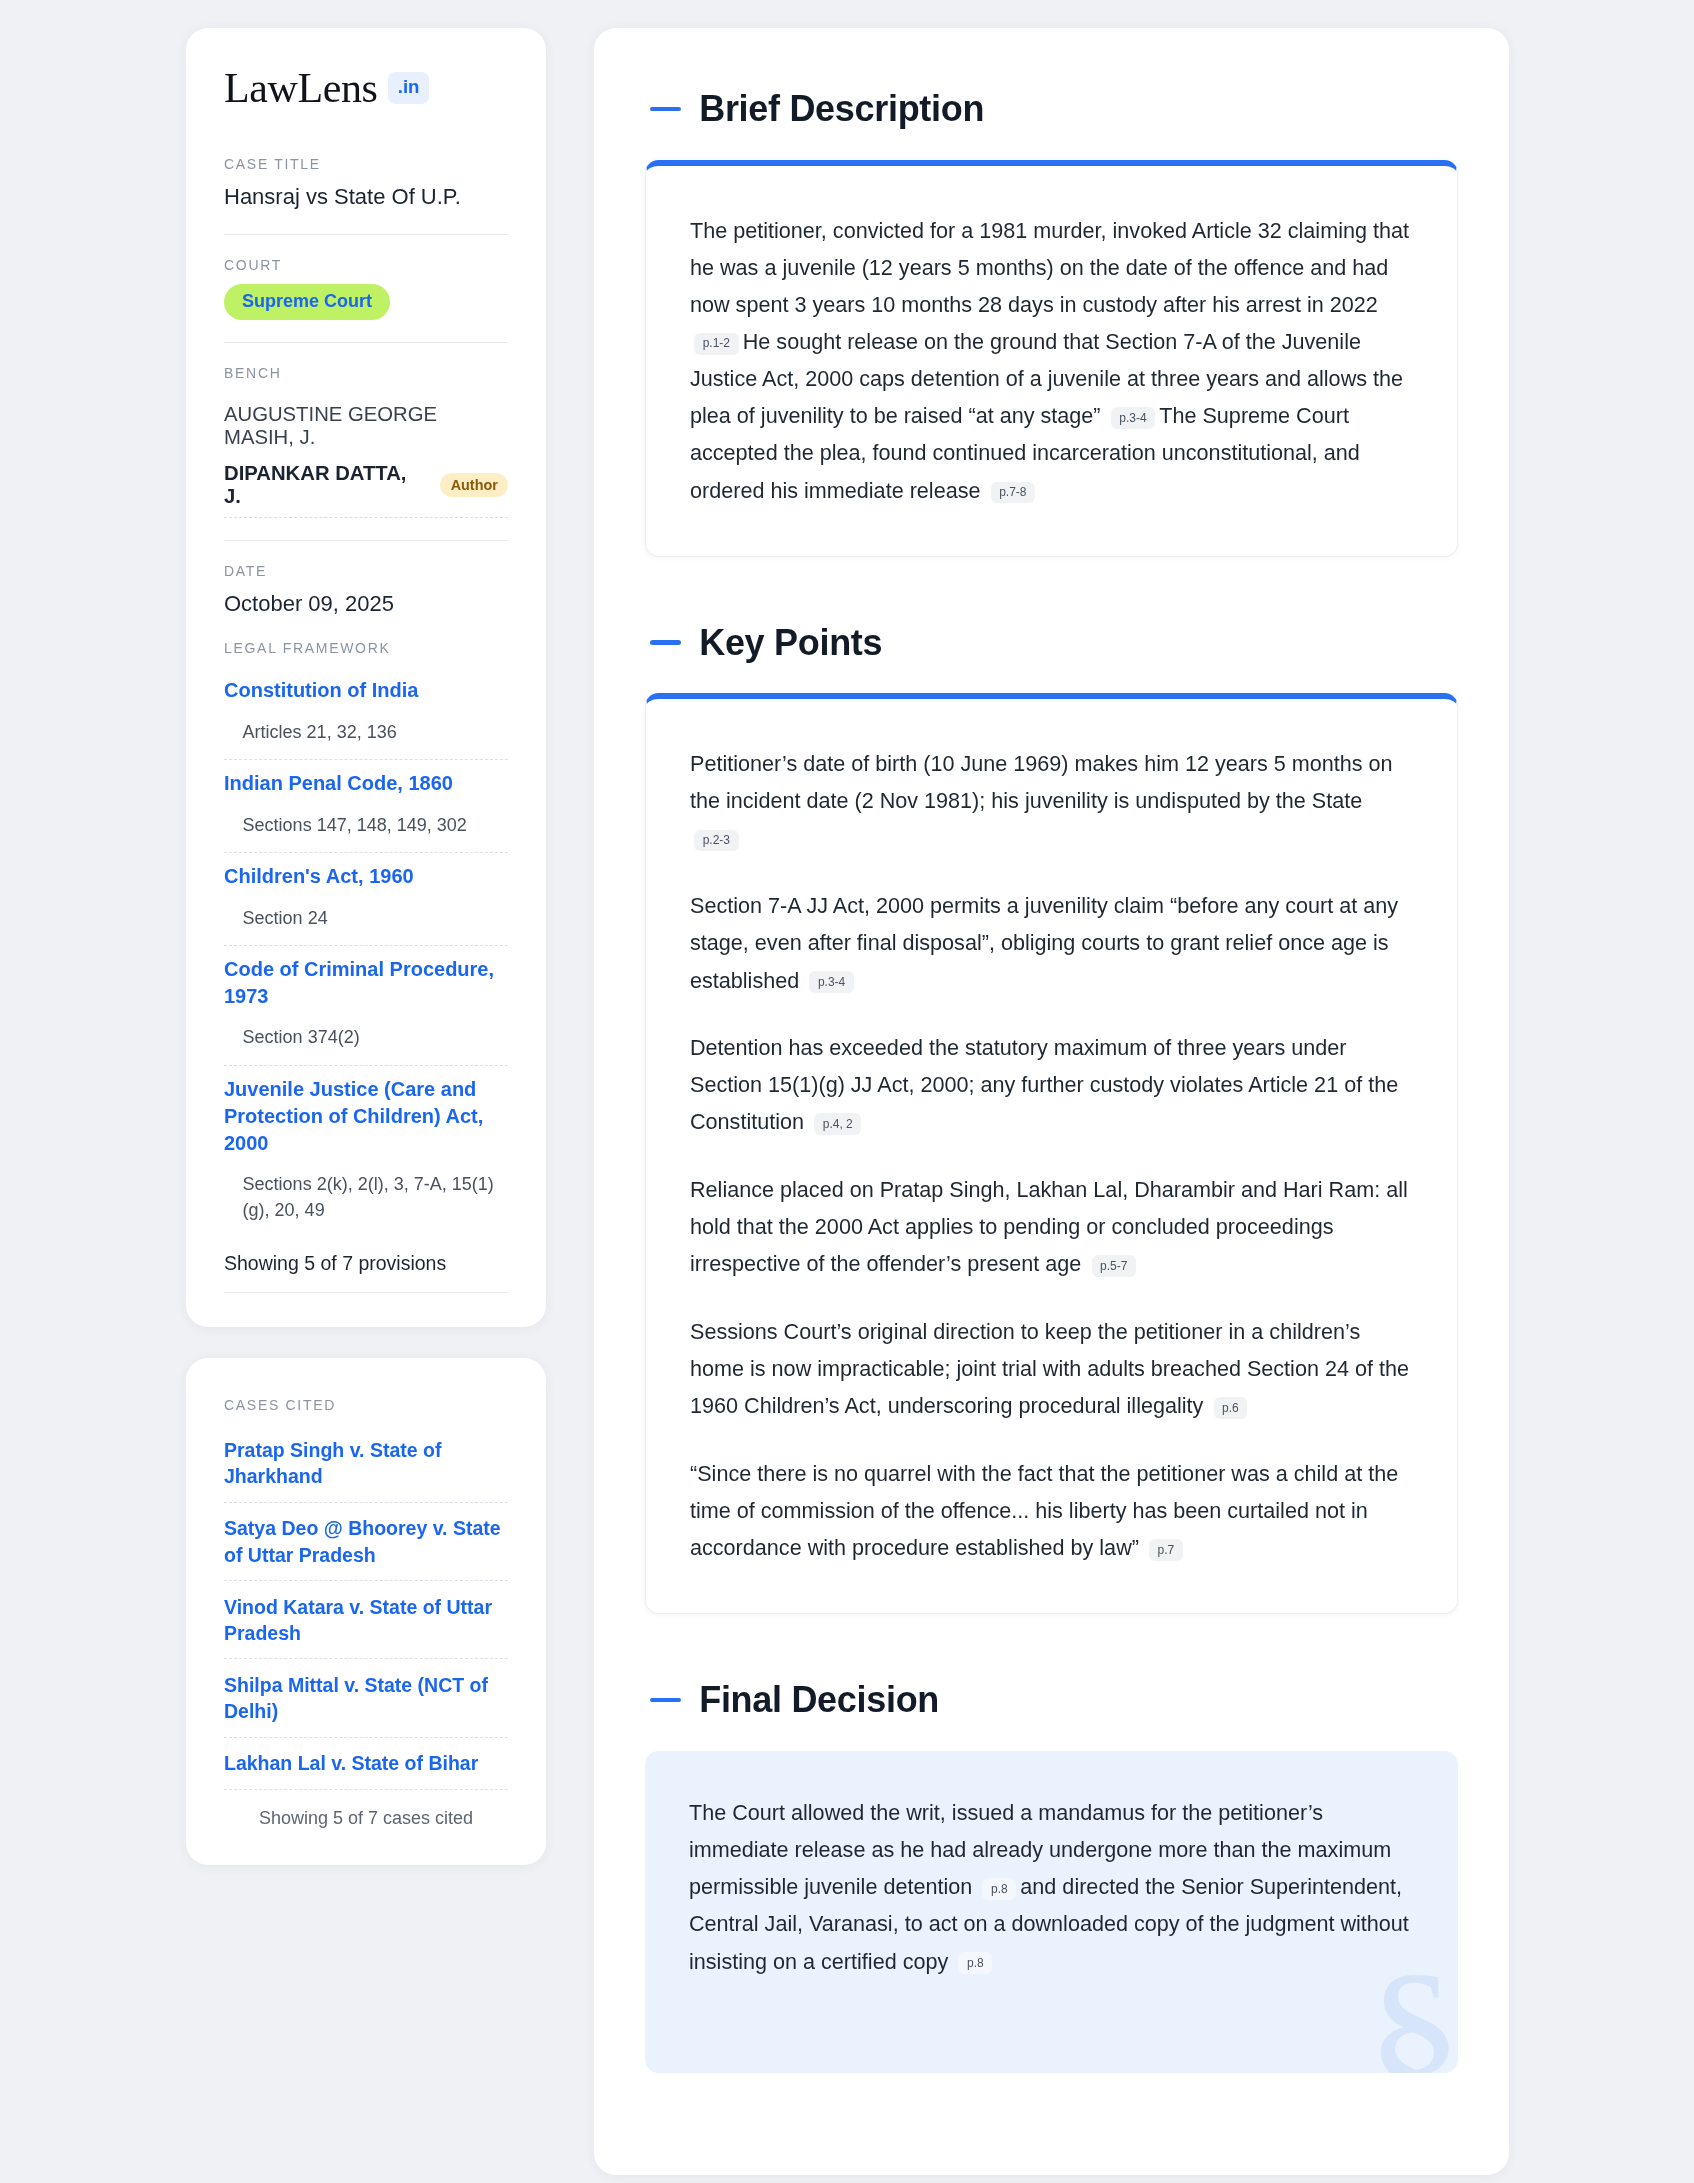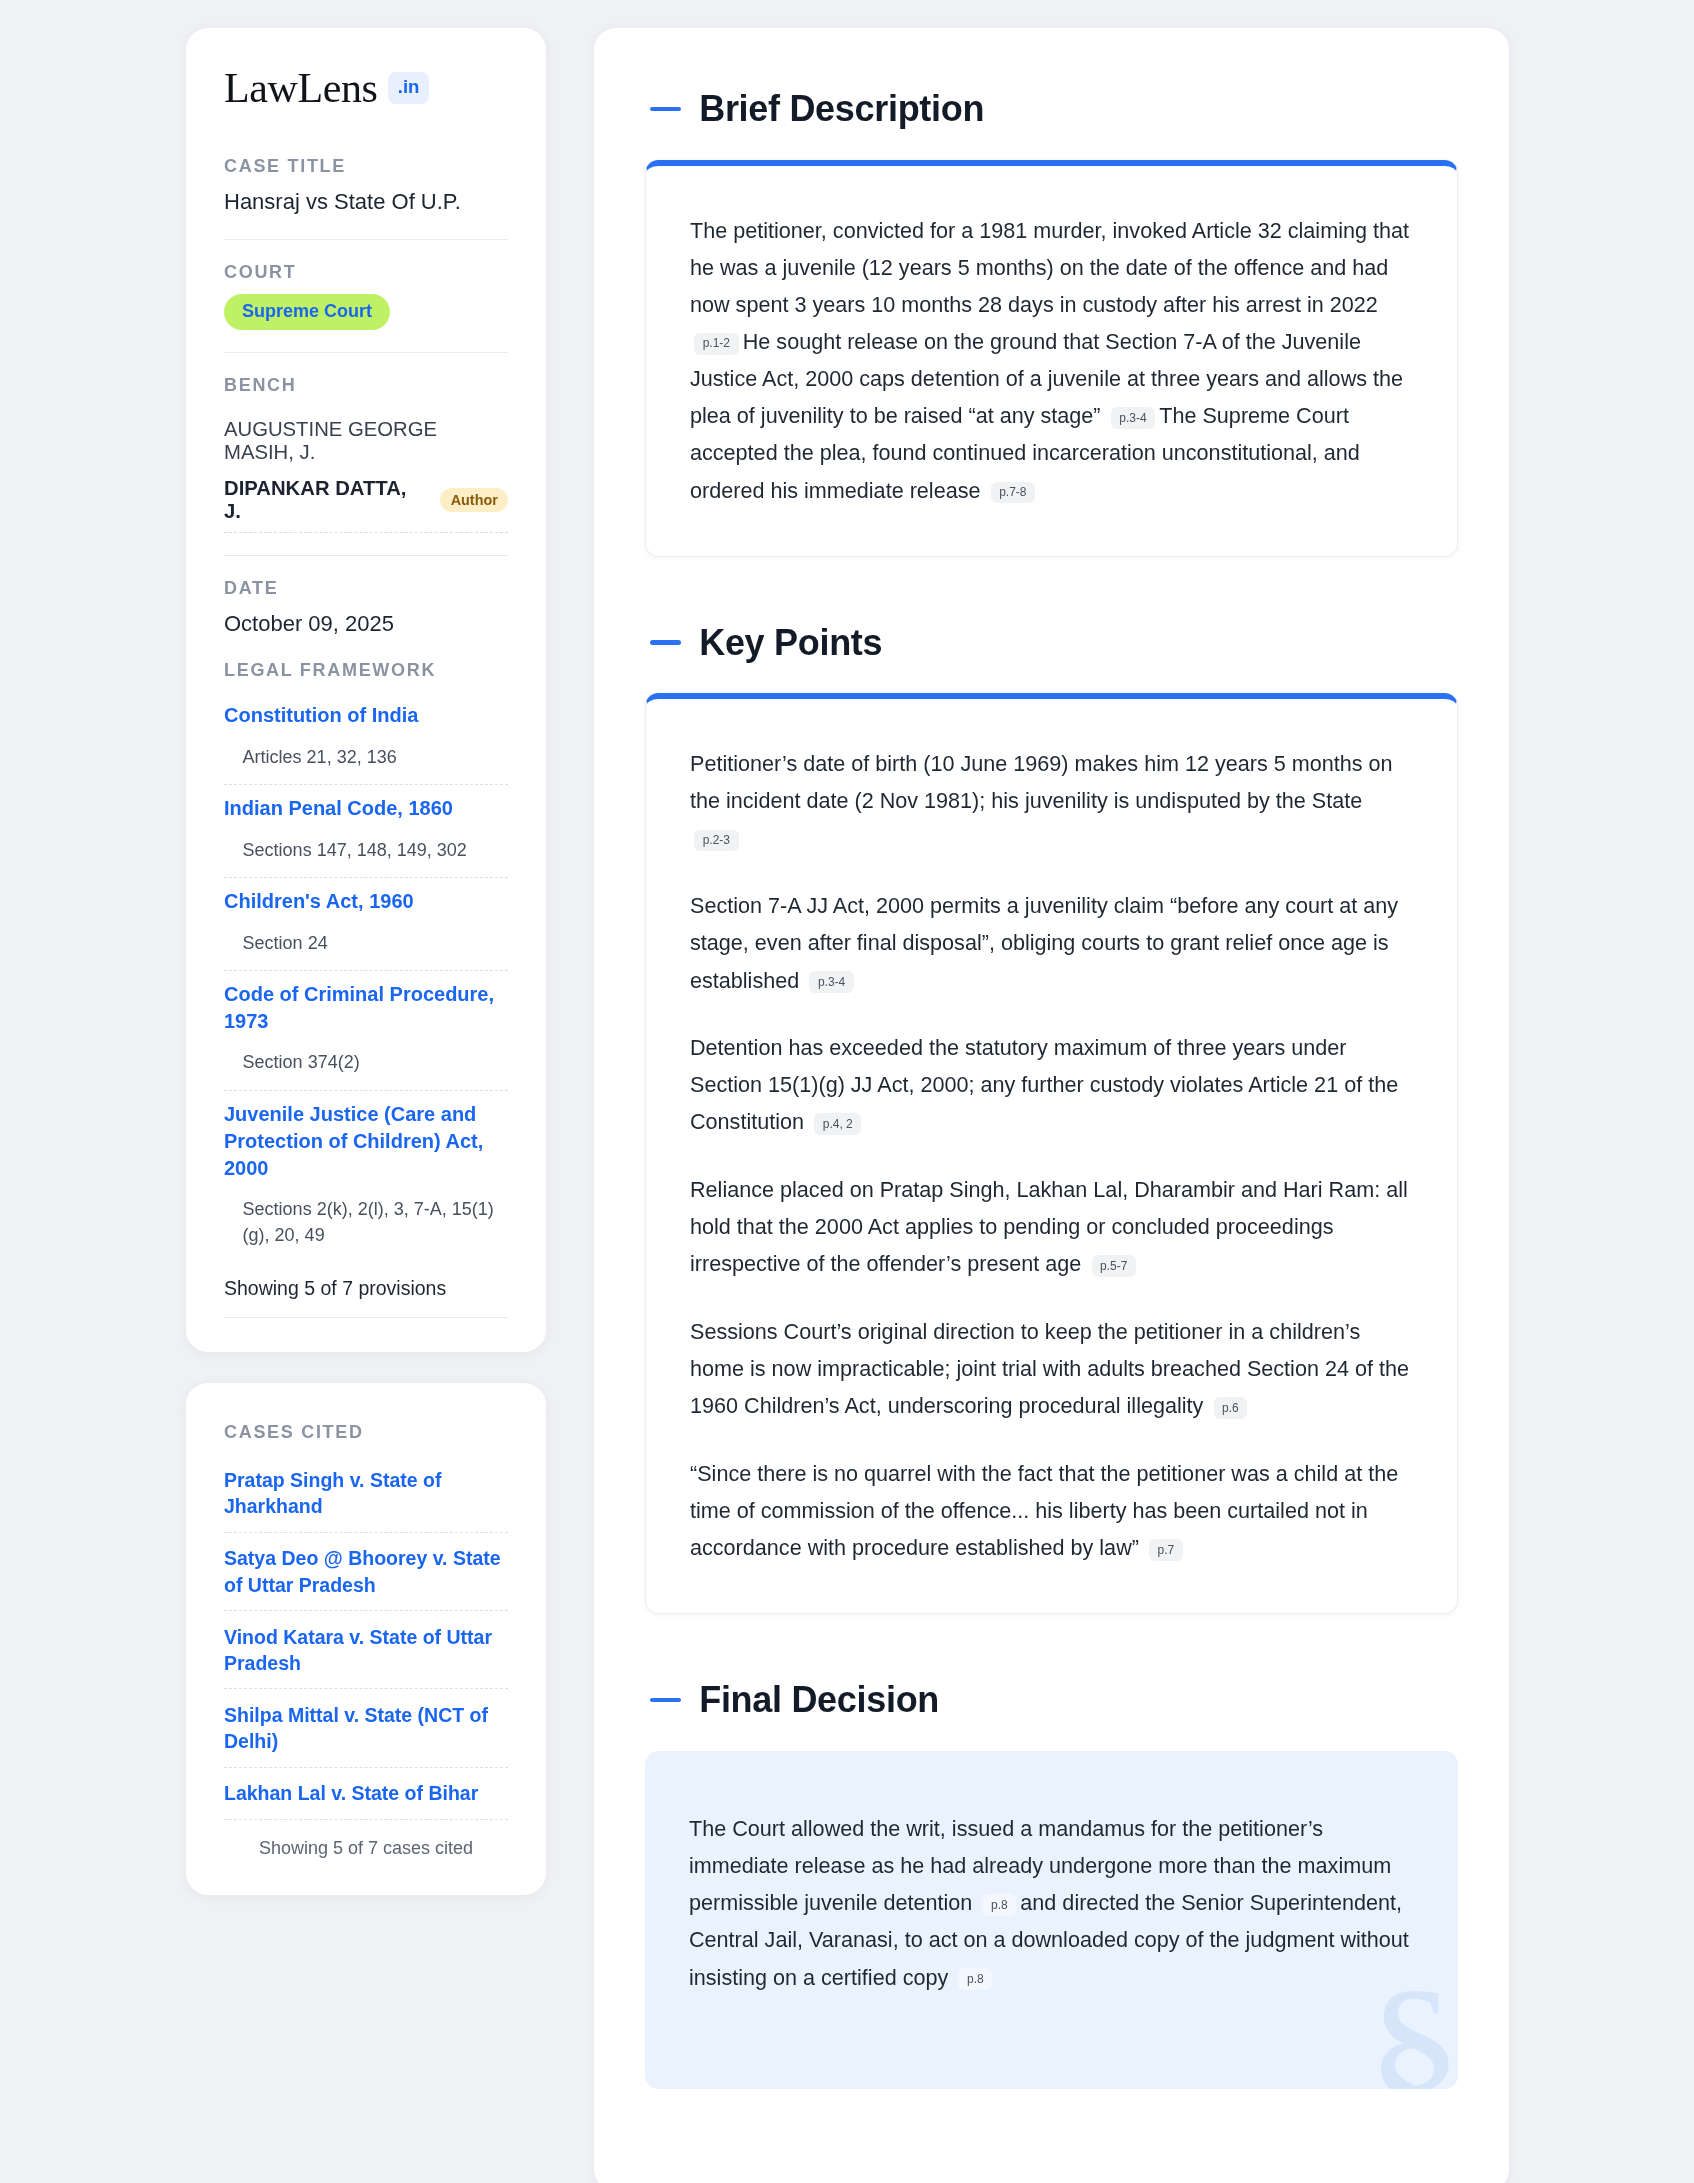--- a/index.html
+++ b/index.html
@@ -60,26 +60,26 @@
     font-weight: 700;
     border-radius: 7.6px;
     padding: 6px 9.3px 6.8px 9.3px;
     line-height: 1;
   }
 
   .meta-block { padding-bottom: 22px; }
   .meta-block + .meta-block { padding-top: 22px; border-top: 0.8px solid #e9eaee; }
 
   .meta-label {
-    font-size: 18px;
+    font-size: 14px;
     letter-spacing: 1.7px;
     color: #8b93a3;
     text-transform: uppercase;
     margin-bottom: 11px;
-    font-weight: 700;
+    font-weight: 400;
   }
   .meta-value {
     font-size: 22px;
     color: #1c2431;
     line-height: 1.3;
   }
 
   .court-chip {
     display: inline-block;
     background: #bef264;
@@ -197,21 +197,21 @@
     border: 0.8px solid #eceef2;
     box-shadow: 0 0.8px 5.1px rgba(40,48,70,0.05);
     padding: 46px 44px 47px 44px;
   }
   .panel.accent-top { border-top: 6px solid #2a70f2; }
 
   .panel.decision {
     background: #eaf2fe;
     border: none;
     box-shadow: none;
-    padding: 59px 44px 93px 44px;
+    padding: 43px 44px 93px 44px;
     position: relative;
     overflow: hidden;
   }
   .watermark {
     position: absolute;
     right: -5.1px;
     bottom: -66px;
     font-size: 195px;
     line-height: 1;
     color: #d7e5fb;

